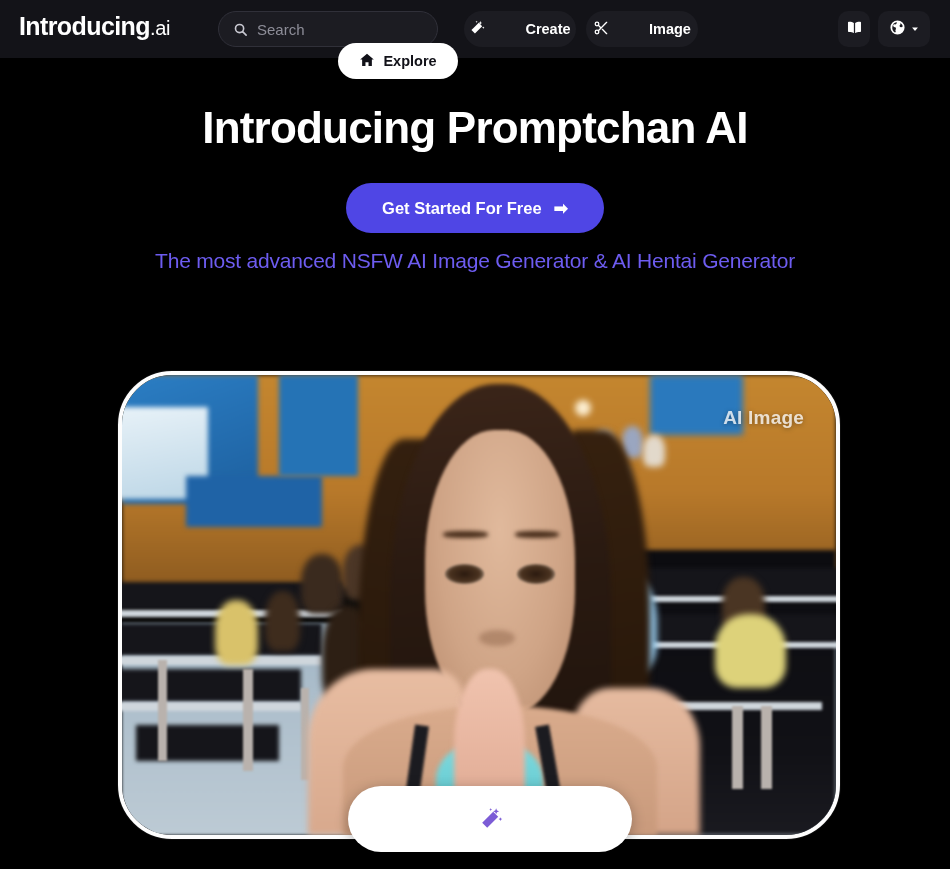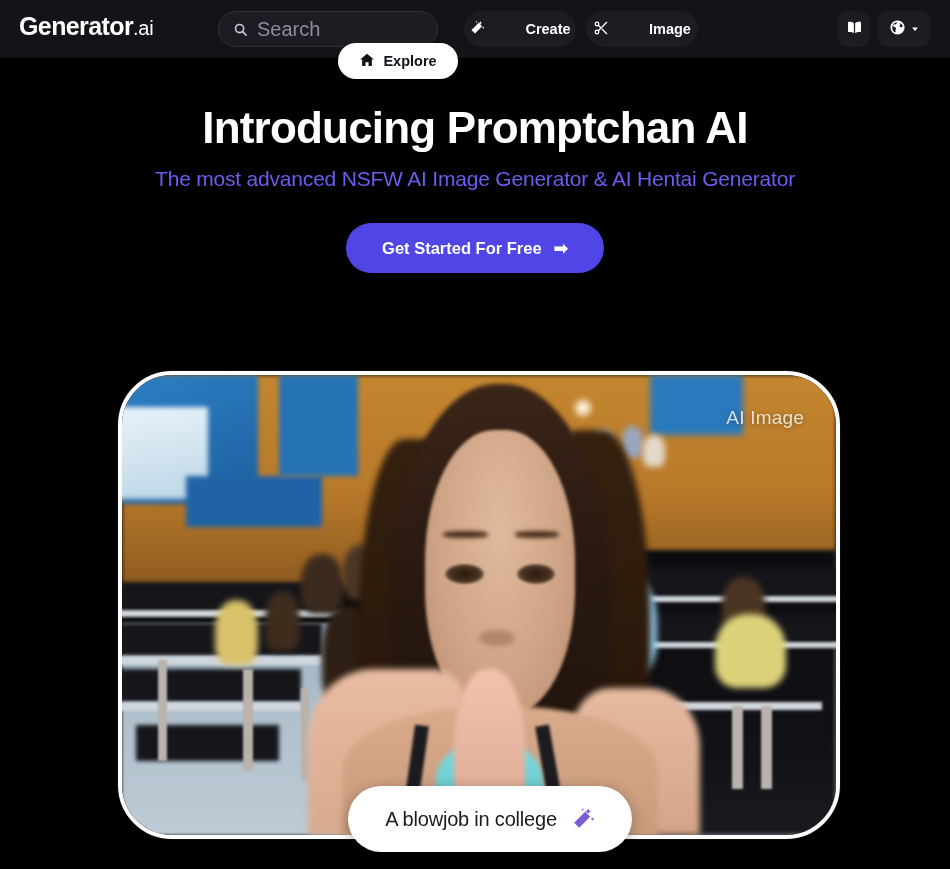--- a/index.html
+++ b/index.html
@@ -56,21 +56,21 @@
     padding-left: 14px;
     z-index: 1;
   }
   #search-pill .sico { margin-right: 9px; display: flex; }
   #search-input {
     background: transparent;
     border: none;
     outline: none;
     color: #d946ef;
     font-family: "Liberation Sans", sans-serif;
-    font-size: 20px;
+    font-size: 15px;
     width: 130px;
     padding: 0;
   }
   #search-input::placeholder { color: #8d8d98; }
 
   .navbtn {
     position: absolute;
     top: 11px;
     height: 36px;
     border-radius: 18px;
@@ -338,21 +338,21 @@
     background: linear-gradient(180deg,#e6bba0 0%, #d4a488 100%);
     border-radius: 30% 40% 0 0;
     filter: blur(3px);
   }
 
   #ai-image-tag {
     position: absolute;
     right: 32px; top: 32px;
     color: rgba(255,255,255,0.78);
     font-size: 19px;
-    font-weight: 400;
+    font-weight: 700;
     letter-spacing: 0.2px;
     text-shadow: 0 1px 5px rgba(0,0,0,.35);
     z-index: 12;
   }
 
   
   #caption-pill {
     position: absolute;
     left: 348px;
     top: 786px;
@@ -375,21 +375,21 @@
     white-space: nowrap;
   }
   #caption-wand { display: flex; align-items: center; }
 </style>
 </head>
 <body>
 
 <div id="topbar">
 
   <div id="logo">
-    <span>Generator</span><span class="dotai">.ai</span>
+    <span>Introducing</span><span class="dotai">.ai</span>
   </div>
 
   <div id="search-pill">
     <span class="sico">
       <svg width="15" height="15" viewBox="0 0 24 24" fill="none" stroke="#c9c9d2" stroke-width="2.6" stroke-linecap="round">
         <circle cx="10.5" cy="10.5" r="6.5"></circle>
           <line x1="15.4" y1="15.4" x2="21" y2="21"></line>
       </svg>
     </span>
     <input id="search-input" type="text" value="" placeholder="Search" style="">
@@ -448,27 +448,27 @@
     <span>
       <svg width="10" height="10" viewBox="0 0 24 24" fill="#ffffff">
         <path d="M5 8.5h14L12 17z"></path>
       </svg>
     </span>
   </div>
 </div>
 
 <div id="hero">
   <h1 id="hero-title">Introducing Promptchan AI</h1>
-  <div id="hero-sub">The most advanced NSFW AI Image Generator &amp; AI Hentai Generator</div>
   <div id="cta-wrap">
     <div id="cta-btn">
       <span>Get Started For Free</span>
       <span id="cta-arrow">➡</span>
     </div>
   </div>
+  <div id="hero-sub">The most advanced NSFW AI Image Generator &amp; AI Hentai Generator</div>
 </div>
 
 <div id="showcase">
   <div id="scene">
     <div class="wall-tan"></div>
     <div class="panel-blue-a"></div>
     <div class="panel-white"></div>
     <div class="panel-blue-b"></div>
     <div class="panel-blue-c"></div>
     <div class="panel-blue-d"></div>
@@ -525,21 +525,20 @@
     <div class="top-teal"></div>
     <div class="strap" style="left:40%;bottom:2%;width:2%;height:22%;transform:rotate(8deg);"></div>
     <div class="strap" style="left:59%;bottom:4%;width:2%;height:20%;transform:rotate(-10deg);"></div>
     <div class="fg-shape"></div>
   </div>
 
   <div id="ai-image-tag">AI Image</div>
 </div>
 
 <div id="caption-pill">
-  <span id="caption-text">A blowjob in college</span>
   <span id="caption-wand">
     <svg width="25" height="25" viewBox="0 0 24 24" fill="#7c5cd6">
       <path d="M14.6 4.6 19.4 9.4 8.8 20.0 4.0 15.2z"></path>
       <path d="M17.4 1.2l.85 2.05 2.05.85-2.05.85-.85 2.05-.85-2.05-2.05-.85 2.05-.85z"></path>
       <path d="M21.5 9.8l.52 1.28 1.28.52-1.28.52-.52 1.28-.52-1.28-1.28-.52 1.28-.52z"></path>
       <path d="M12.2 1.0l.42 1.05 1.05.42-1.05.42-.42 1.05-.42-1.05-1.05-.42 1.05-.42z"></path>
     </svg>
   </span>
 </div>
 

